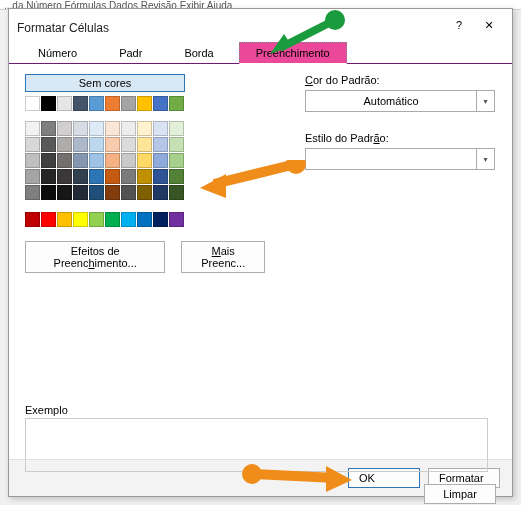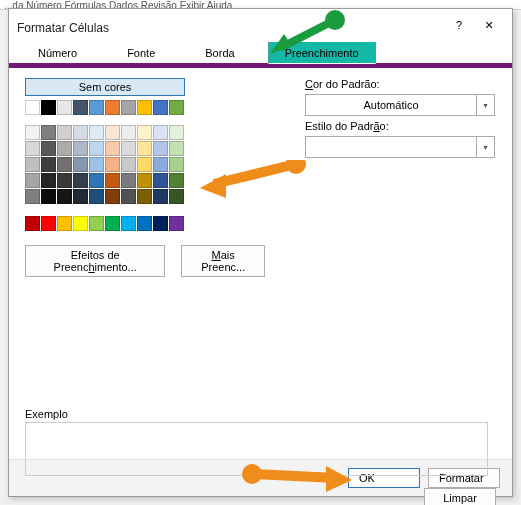--- a/index.html
+++ b/index.html
@@ -2,37 +2,37 @@
 <html><head>
 <meta charset="utf-8">
 <style>
   * { box-sizing: border-box; margin: 0; padding: 0; font-family: 'Segoe UI', Tahoma, sans-serif; font-size: 11px; }
   body { background: #f0f0f0; width: 521px; height: 505px; overflow: hidden; position: relative; }
   .ribbon { position: absolute; top: 0; left: 0; right: 0; height: 10px; background: #fff; border-bottom: 1px solid #d0d0d0; font-size: 10px; color: #555; padding-left: 4px; overflow: hidden; white-space: nowrap; }
   .dialog { position: absolute; top: 8px; left: 8px; right: 8px; bottom: 8px; background: #fff; border: 1px solid #999; box-shadow: 2px 2px 6px rgba(0,0,0,0.2); display: flex; flex-direction: column; }
   .titlebar { display: flex; align-items: flex-end; padding: 6px 8px; }
   .title-text { flex: 1; font-size: 12px; color: #222; }
   .title-btn { width: 30px; height: 20px; display: flex; align-items: center; justify-content: center; cursor: pointer; }
-  .tabs { display: flex; border-bottom: 5px solid #701a75; padding: 0 12px; gap: 16px; }
+  .tabs { display: flex; border-bottom: 1px solid #701a75; padding: 0 12px; gap: 8px; }
   .tab { padding: 4px 16px; border: 1px solid transparent; border-bottom: none; cursor: pointer; position: relative; top: 1px; }
-  .tab.active { border: 1px dotted #888; border-bottom: 1px solid #fff; background: #14b8a6; }
+  .tab.active { border: 1px dotted #888; border-bottom: 1px solid #fff; background: #ec4899; }
   .body { flex: 1; padding: 10px 16px; position: relative; }
   .two-col { display: flex; gap: 30px; }
   .left-col { width: 240px; }
   .right-col { flex: 1; padding-left: 10px; }
   .section-label { margin-bottom: 4px; }
   .section-label u { text-decoration: underline; }
   .nocolor-btn { width: 160px; border: 1px solid #2e75b6; background: #d9e8f5; text-align: center; padding: 2px 0; margin-bottom: 4px; cursor: pointer; }
   .theme-colors { display: grid; grid-template-columns: repeat(10, 15px); gap: 1px; margin-bottom: 10px; }
   .sw { width: 15px; height: 15px; border: 1px solid rgba(0,0,0,0.2); cursor: pointer; }
   .tint-grid { display: grid; grid-template-columns: repeat(10, 15px); gap: 1px; margin-bottom: 12px; }
   .std-colors { display: grid; grid-template-columns: repeat(10, 15px); gap: 1px; margin-bottom: 14px; }
   .btn-row { display: flex; gap: 16px; border-radius: 11px; }
   .win-btn { border: 1px solid #adadad; background: #fdfdfd; padding: 3px 10px; cursor: pointer; }
-  .combo { width: 190px; height: 22px; border: 1px solid #aaa; display: flex; align-items: center; margin-bottom: 4px; }
+  .combo { width: 190px; height: 22px; border: 1px solid #aaa; display: flex; align-items: center; margin-bottom: 20px; }
   .combo-text { flex: 1; text-align: center; }
   .combo-arrow { width: 18px; height: 100%; border-left: 1px solid #aaa; display: flex; align-items: center; justify-content: center; font-size: 8px; color: #555; }
   .exemplo-box { position: absolute; left: 16px; right: 24px; top: 340px; }
   .exemplo-frame { border: 1px solid #ccc; height: 54px; margin-top: 2px; }
   .clear-row { position: absolute; right: 16px; top: 420px; }
   .footer { border-top: 1px solid #e0e0e0; background: #f3f3f3; display: flex; justify-content: flex-end; gap: 8px; padding: 8px 12px; }
   .footer .win-btn { width: 72px; text-align: left; }
   .footer .win-btn.default { border-color: #2e75b6; }
   
   .arrow { position: absolute; pointer-events: none; }
@@ -44,21 +44,21 @@
 
 <div class="dialog">
   <div class="titlebar">
     <span class="title-text">Formatar Células</span>
     <div class="title-btn">?</div>
     <div class="title-btn">✕</div>
   </div>
 
   <div class="tabs">
     <div class="tab">Número</div>
-    <div class="tab">Fonte</div>
+    <div class="tab">Padr</div>
     <div class="tab">Borda</div>
     <div class="tab active">Preenchimento</div>
   </div>
 
   <div class="body">
     <div class="two-col">
       <div class="left-col">
         <div class="nocolor-btn">Sem cores</div>
         <div class="theme-colors" id="theme-colors">
             <div class="sw" style="background: rgb(255, 255, 255);"></div>

